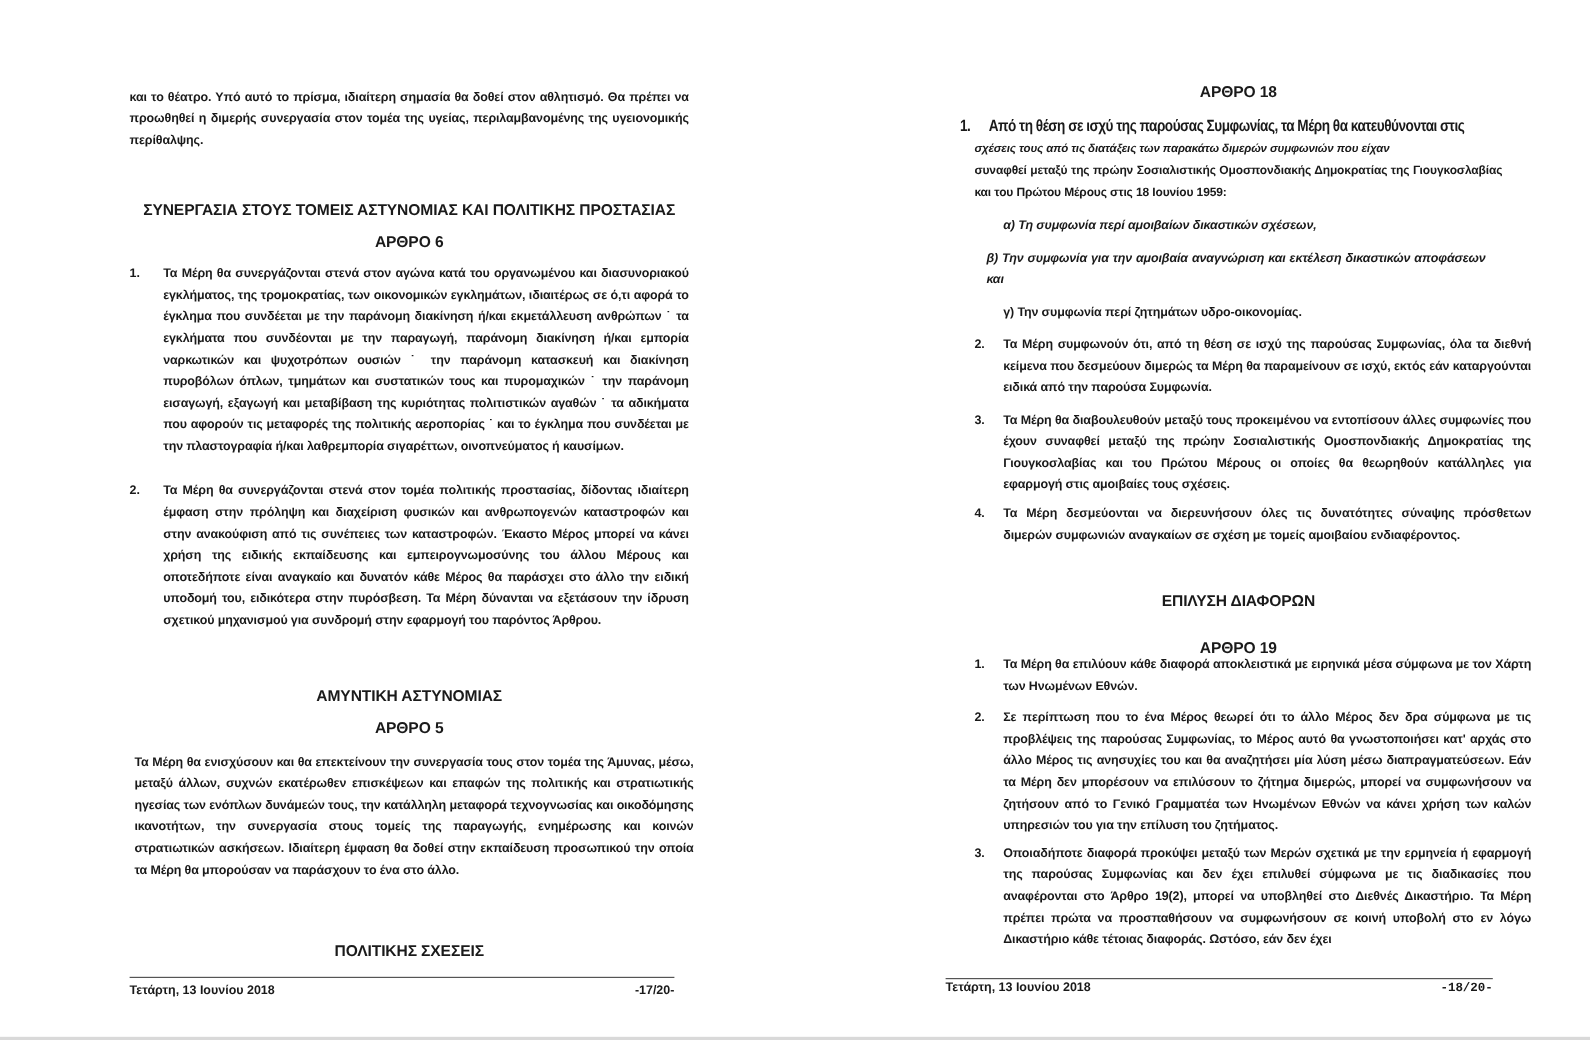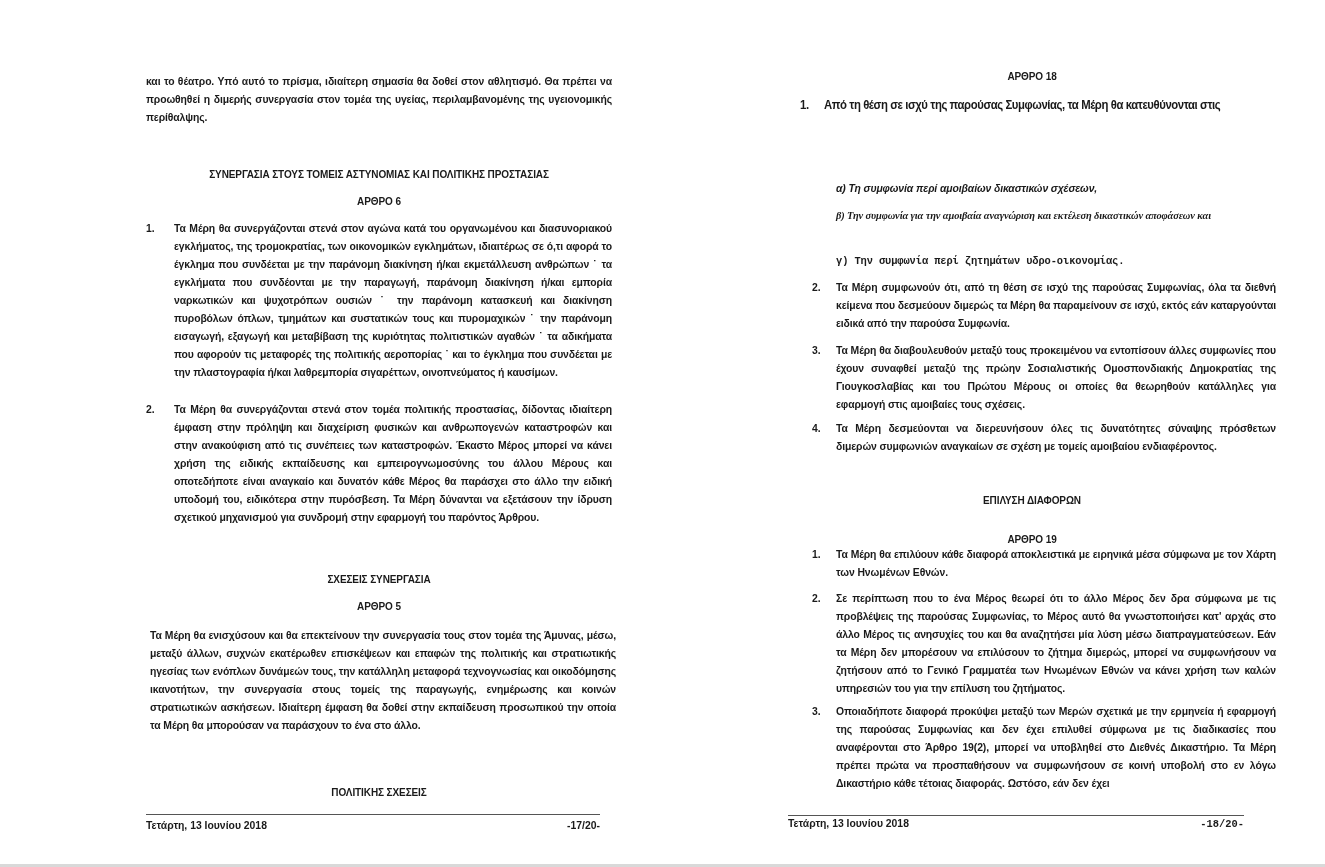--- a/index.html
+++ b/index.html
@@ -21,39 +21,39 @@
       top: 864px;
       height: 3px;
       background: #d9d9d9;
     }
     .page {
       position: absolute;
       top: 0;
       height: 864px;
       background: #ffffff;
     }
-    .page-left { left: 0; width: 662px; margin-left: 38px; }
+    .page-left { left: 0; width: 662px; }
     .page-right { left: 662px; width: 663px; }
 
     .content {
       position: absolute;
       font-size: 10.4px;
       line-height: 18px;
       font-weight: bold;
       letter-spacing: -0.1px;
     }
     .page-left .content { left: 108px; width: 466px; top: 73px; }
     .page-right .content { left: 812px; width: 440px; top: 66px; }
     .page-right .content { left: 150px; }
 
     p { margin: 0; text-align: justify; }
     .heading {
       text-align: center;
       font-weight: bold;
-      font-size: 10px;
+      font-size: 13px;
       margin: 0;
     }
     .ol-item {
       position: relative;
       padding-left: 24px;
       text-align: justify;
     }
     .ol-num {
       position: absolute;
       left: 0;
@@ -90,22 +90,22 @@
     #lp-16-2 { position:absolute; top:328px; left:28px; width:438px; }
     #lp-h2 { position:absolute; top:498px; left:0; width:466px; }
     #lp-a17 { position:absolute; top:525px; left:0; width:466px; }
     #lp-17 { position:absolute; top:554px; left:4px; width:466px; }
     #lp-h3 { position:absolute; top:711px; left:0; width:466px; }
 
     
     #rp-a18 { position:absolute; top:2px; left:0; width:440px; }
     #rp-18-1 { position:absolute; top:30px; left:0; width:440px; }
     #rp-18-a { position:absolute; top:114px; left:24px; width:416px; }
-    #rp-18-b { position:absolute; top:141px; left:24px; width:416px;font-family:Liberation Serif, serif; }
-    #rp-18-c { position:absolute; top:186px; left:24px; width:416px;font-family:Liberation Mono, monospace; }
+    #rp-18-b { position:absolute; top:141px; left:10px; width:416px; }
+    #rp-18-c { position:absolute; top:186px; left:24px; width:416px; }
     #rp-18-2 { position:absolute; top:213px; left:0; width:440px; }
     #rp-18-3 { position:absolute; top:276px; left:0; width:440px; }
     #rp-18-4 { position:absolute; top:354px; left:0; width:440px; }
     #rp-h1 { position:absolute; top:426px; left:0; width:440px; }
     #rp-a19 { position:absolute; top:453px; left:0; width:440px;margin-top:12px; }
     #rp-19-1 { position:absolute; top:480px; left:0; width:440px; }
     #rp-19-2 { position:absolute; top:524px; left:0; width:440px; }
     #rp-19-3 { position:absolute; top:637px; left:0; width:440px; }
   </style>
 </head>
@@ -122,21 +122,21 @@
     <div id="lp-16-1" class="ol-item" style="padding-left:0;">
       <span class="ol-num" style="left:-28px;">1.</span>
       <p>Τα Μέρη θα συνεργάζονται στενά στον αγώνα κατά του οργανωμένου και διασυνοριακού εγκλήματος, της τρομοκρατίας, των οικονομικών εγκλημάτων, ιδιαιτέρως σε ό,τι αφορά το έγκλημα που συνδέεται με την παράνομη διακίνηση ή/και εκμετάλλευση ανθρώπων ˙ τα εγκλήματα που συνδέονται με την παραγωγή, παράνομη διακίνηση ή/και εμπορία ναρκωτικών και ψυχοτρόπων ουσιών ˙ την παράνομη κατασκευή και διακίνηση πυροβόλων όπλων, τμημάτων και συστατικών τους και πυρομαχικών ˙ την παράνομη εισαγωγή, εξαγωγή και μεταβίβαση της κυριότητας πολιτιστικών αγαθών ˙ τα αδικήματα που αφορούν τις μεταφορές της πολιτικής αεροπορίας ˙ και το έγκλημα που συνδέεται με την πλαστογραφία ή/και λαθρεμπορία σιγαρέττων, οινοπνεύματος ή καυσίμων.</p>
     </div>
 
     <div id="lp-16-2" class="ol-item" style="padding-left:0;">
       <span class="ol-num" style="left:-28px;">2.</span>
       <p>Τα Μέρη θα συνεργάζονται στενά στον τομέα πολιτικής προστασίας, δίδοντας ιδιαίτερη έμφαση στην πρόληψη και διαχείριση φυσικών και ανθρωπογενών καταστροφών και στην ανακούφιση από τις συνέπειες των καταστροφών. Έκαστο Μέρος μπορεί να κάνει χρήση της ειδικής εκπαίδευσης και εμπειρογνωμοσύνης του άλλου Μέρους και οποτεδήποτε είναι αναγκαίο και δυνατόν κάθε Μέρος θα παράσχει στο άλλο την ειδική υποδομή του, ειδικότερα στην πυρόσβεση. Τα Μέρη δύνανται να εξετάσουν την ίδρυση σχετικού μηχανισμού για συνδρομή στην εφαρμογή του παρόντος Άρθρου.</p>
     </div>
 
-    <div id="lp-h2" class="heading">ΣΧΕΣΕΙΣ ΣΥΝΕΡΓΑΣΙΑ</div>
+    <div id="lp-h2" class="heading">ΑΜΥΝΤΙΚΗ ΑΣΤΥΝΟΜΙΑΣ</div>
 
     <div id="lp-a17" class="heading">ΑΡΘΡΟ 5</div>
 
     <p id="lp-17">Τα Μέρη θα ενισχύσουν και θα επεκτείνουν την συνεργασία τους στον τομέα της Άμυνας, μέσω, μεταξύ άλλων, συχνών εκατέρωθεν επισκέψεων και επαφών της πολιτικής και στρατιωτικής ηγεσίας των ενόπλων δυνάμεών τους, την κατάλληλη μεταφορά τεχνογνωσίας και οικοδόμησης ικανοτήτων, την συνεργασία στους τομείς της παραγωγής, ενημέρωσης και κοινών στρατιωτικών ασκήσεων. Ιδιαίτερη έμφαση θα δοθεί στην εκπαίδευση προσωπικού την οποία τα Μέρη θα μπορούσαν να παράσχουν το ένα στο άλλο.</p>
 
     <div id="lp-h3" class="heading">ΠΟΛΙΤΙΚΗΣ ΣΧΕΣΕΙΣ</div>
   </div>
 
   <div class="footer-rule" style="left:108px; top:814px; width:454px;"></div>
   <div class="footer" style="left:108px; top:820px; width:454px;">
@@ -147,20 +147,22 @@
 
 <div class="page page-right">
   <div class="content">
     <div id="rp-a18" class="heading">ΑΡΘΡΟ 18</div>
 
     <div id="rp-18-1" class="ol-item" style="padding-left:0;">
       <div style="position:relative; left:-12px; height:20px;">
         <span class="lead-big" style="position:absolute; left:0; top:0;">1.</span>
         <span class="lead-big" style="position:absolute; left:24px; top:0;">Από τη θέση σε ισχύ της παρούσας Συμφωνίας, τα Μέρη θα κατευθύνονται στις</span>
       </div>
+      <p class="italic" style="font-size:9.6px; line-height:18px;">σχέσεις τους από τις διατάξεις των παρακάτω διμερών συμφωνιών που είχαν</p>
+      <p style="font-size:10px;">συναφθεί μεταξύ της πρώην Σοσιαλιστικής Ομοσπονδιακής Δημοκρατίας της Γιουγκοσλαβίας και του Πρώτου Μέρους στις 18 Ιουνίου 1959:</p>
     </div>
 
     <p id="rp-18-a" class="italic">α) Τη συμφωνία περί αμοιβαίων δικαστικών σχέσεων,</p>
     <p id="rp-18-b" class="italic">β) Την συμφωνία για την αμοιβαία αναγνώριση και εκτέλεση δικαστικών αποφάσεων και</p>
     <p id="rp-18-c">γ) Την συμφωνία περί ζητημάτων υδρο-οικονομίας.</p>
 
     <div id="rp-18-2" class="ol-item">
       <span class="ol-num">2.</span>
       <p>Τα Μέρη συμφωνούν ότι, από τη θέση σε ισχύ της παρούσας Συμφωνίας, όλα τα διεθνή κείμενα που δεσμεύουν διμερώς τα Μέρη θα παραμείνουν σε ισχύ, εκτός εάν καταργούνται ειδικά από την παρούσα Συμφωνία.</p>
     </div>

